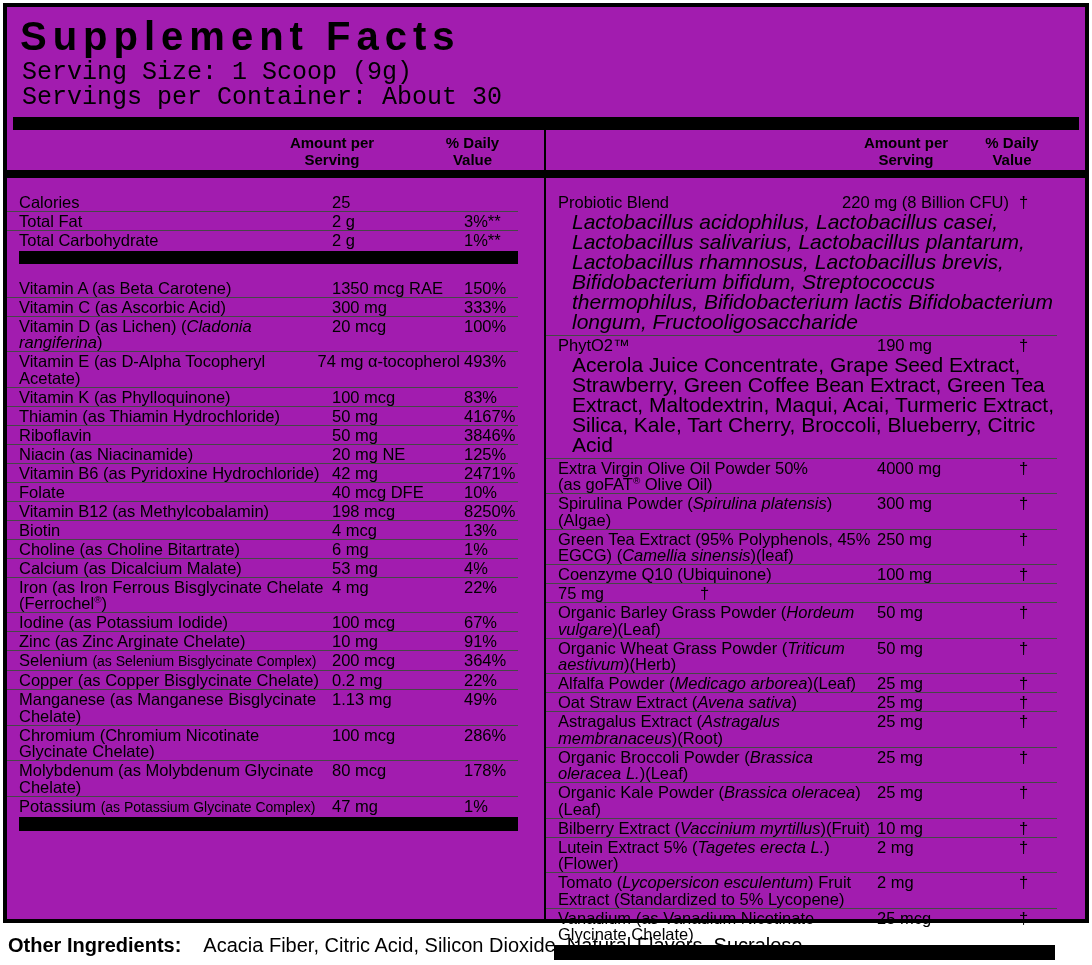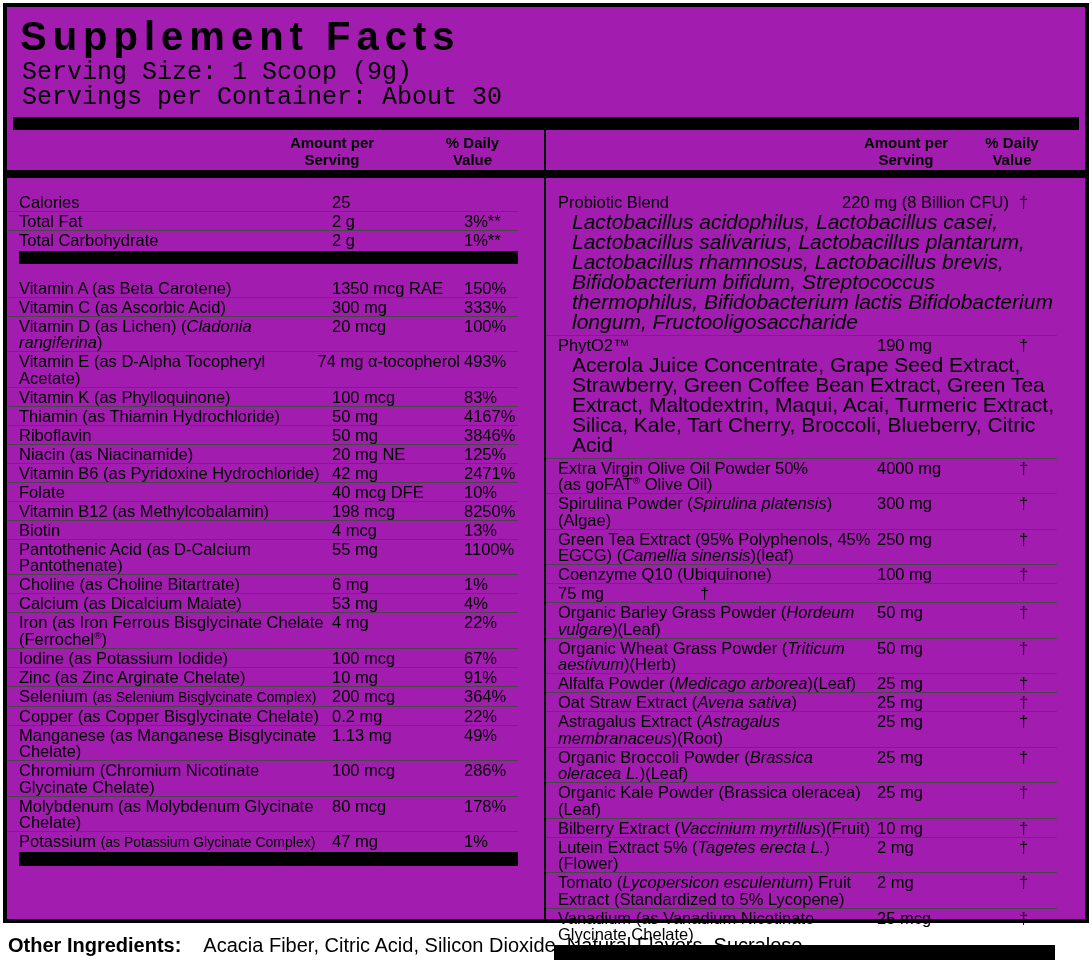--- a/index.html
+++ b/index.html
@@ -181,27 +181,20 @@
           </div>
           <div class="row">
             <div class="row-main">
               <span class="row-name"><span>Biotin</span></span>
               <span class="row-amount">4 mcg</span>
               <span class="row-dv">13%</span>
             </div>
           </div>
           <div class="row">
             <div class="row-main">
-              <span class="row-name"><span>Pantothenic Acid (as D-Calcium Pantothenate)</span></span>
-              <span class="row-amount">55 mg</span>
-              <span class="row-dv">1100%</span>
-            </div>
-          </div>
-          <div class="row">
-            <div class="row-main">
               <span class="row-name"><span>Choline (as Choline Bitartrate)</span></span>
               <span class="row-amount">6 mg</span>
               <span class="row-dv">1%</span>
             </div>
           </div>
           <div class="row">
             <div class="row-main">
               <span class="row-name"><span>Calcium (as Dicalcium Malate)</span></span>
               <span class="row-amount">53 mg</span>
               <span class="row-dv">4%</span>
@@ -371,21 +364,21 @@
           </div>
           <div class="row">
             <div class="row-main">
               <span class="row-name"><span>Organic Broccoli Powder (</span><span style="font-style: italic;">Brassica oleracea L.</span><span>)(Leaf)</span></span>
               <span class="row-amount">25 mg</span>
               <span class="row-dv">†</span>
             </div>
           </div>
           <div class="row">
             <div class="row-main">
-              <span class="row-name"><span>Organic Kale Powder (</span><span style="">Brassica oleracea</span><span>)(Leaf)</span></span>
+              <span class="row-name"><span>Organic Kale Powder (</span><span style="font-style: italic;">Brassica oleracea</span><span>)(Leaf)</span></span>
               <span class="row-amount">25 mg</span>
               <span class="row-dv">†</span>
             </div>
           </div>
           <div class="row">
             <div class="row-main">
               <span class="row-name"><span>Bilberry Extract (</span><span style="font-style: italic; text-align: center;">Vaccinium myrtillus</span><span>)(Fruit)</span></span>
               <span class="row-amount">10 mg</span>
               <span class="row-dv">†</span>
             </div>

